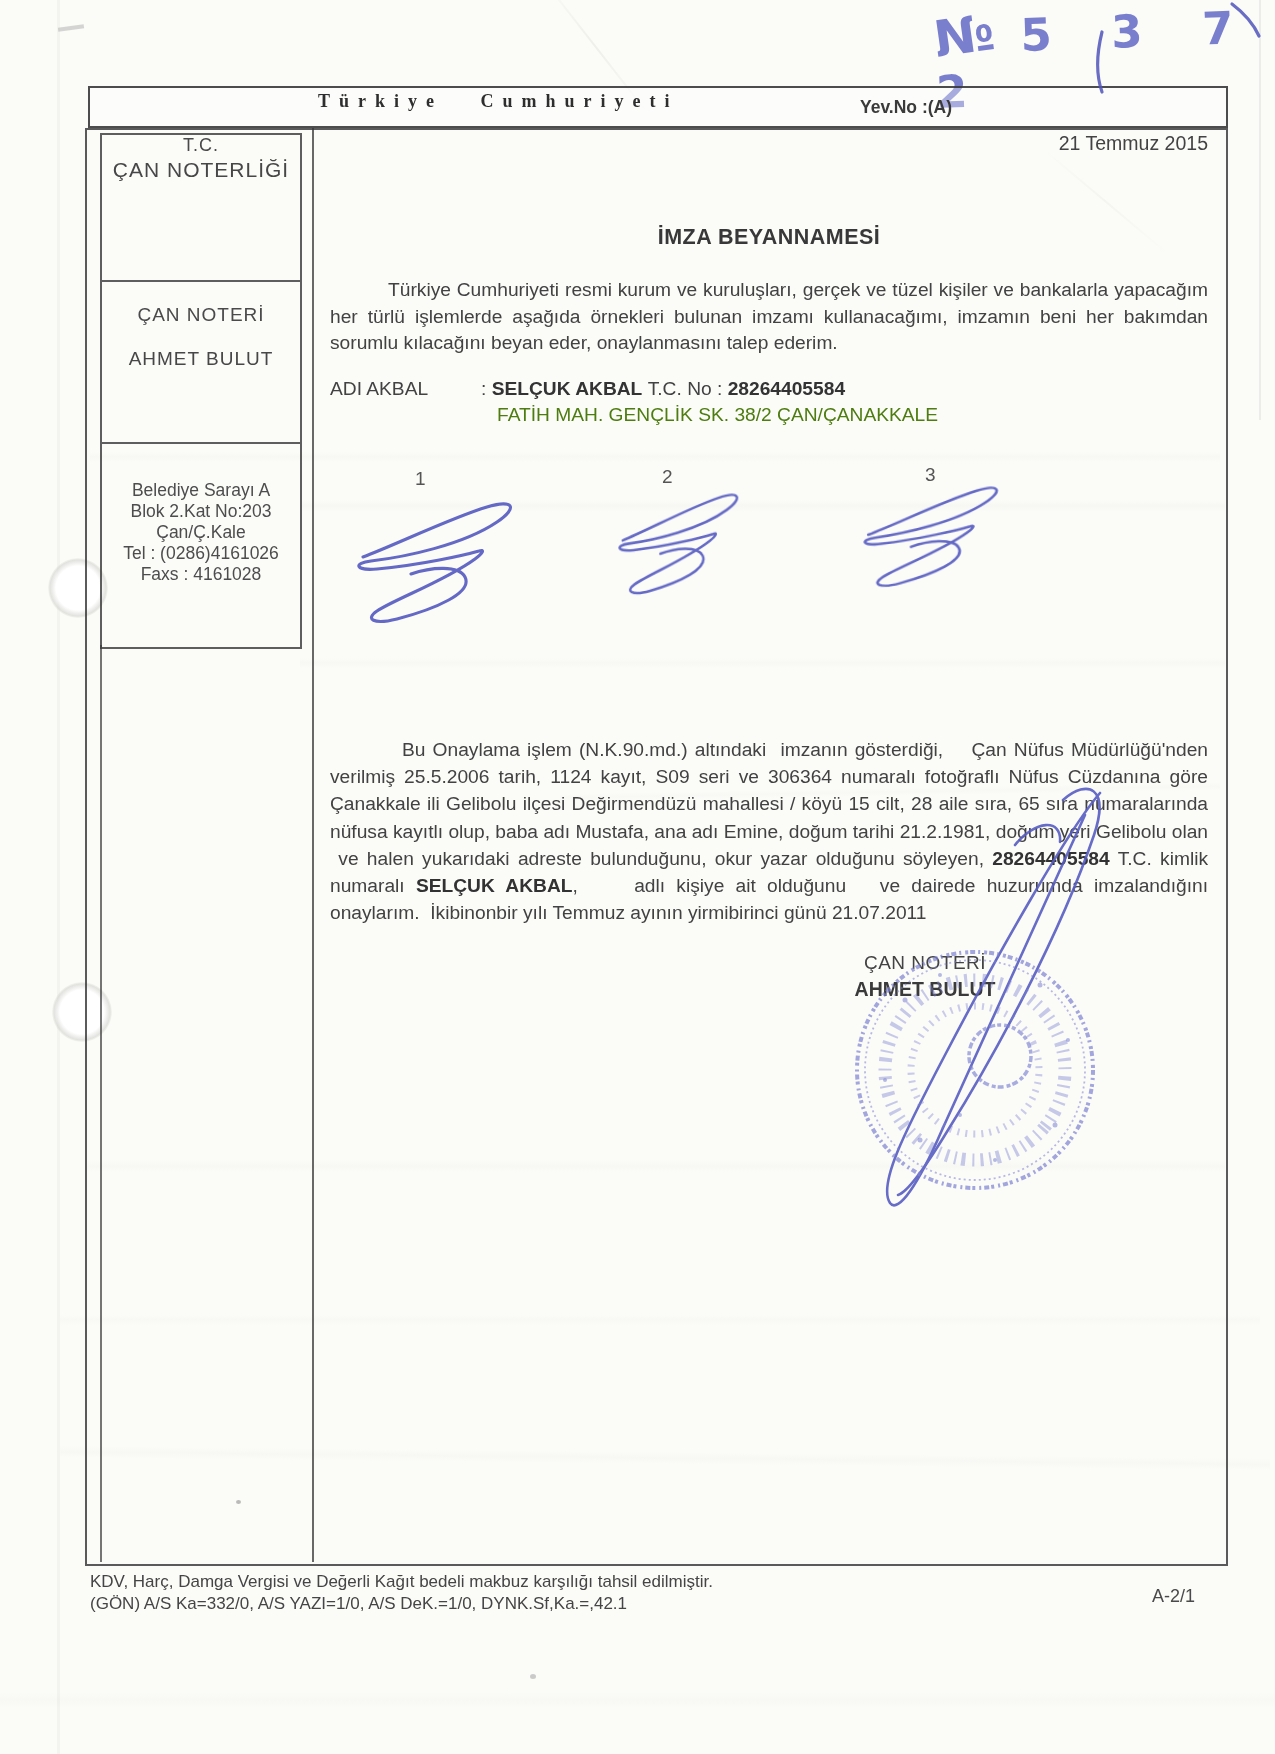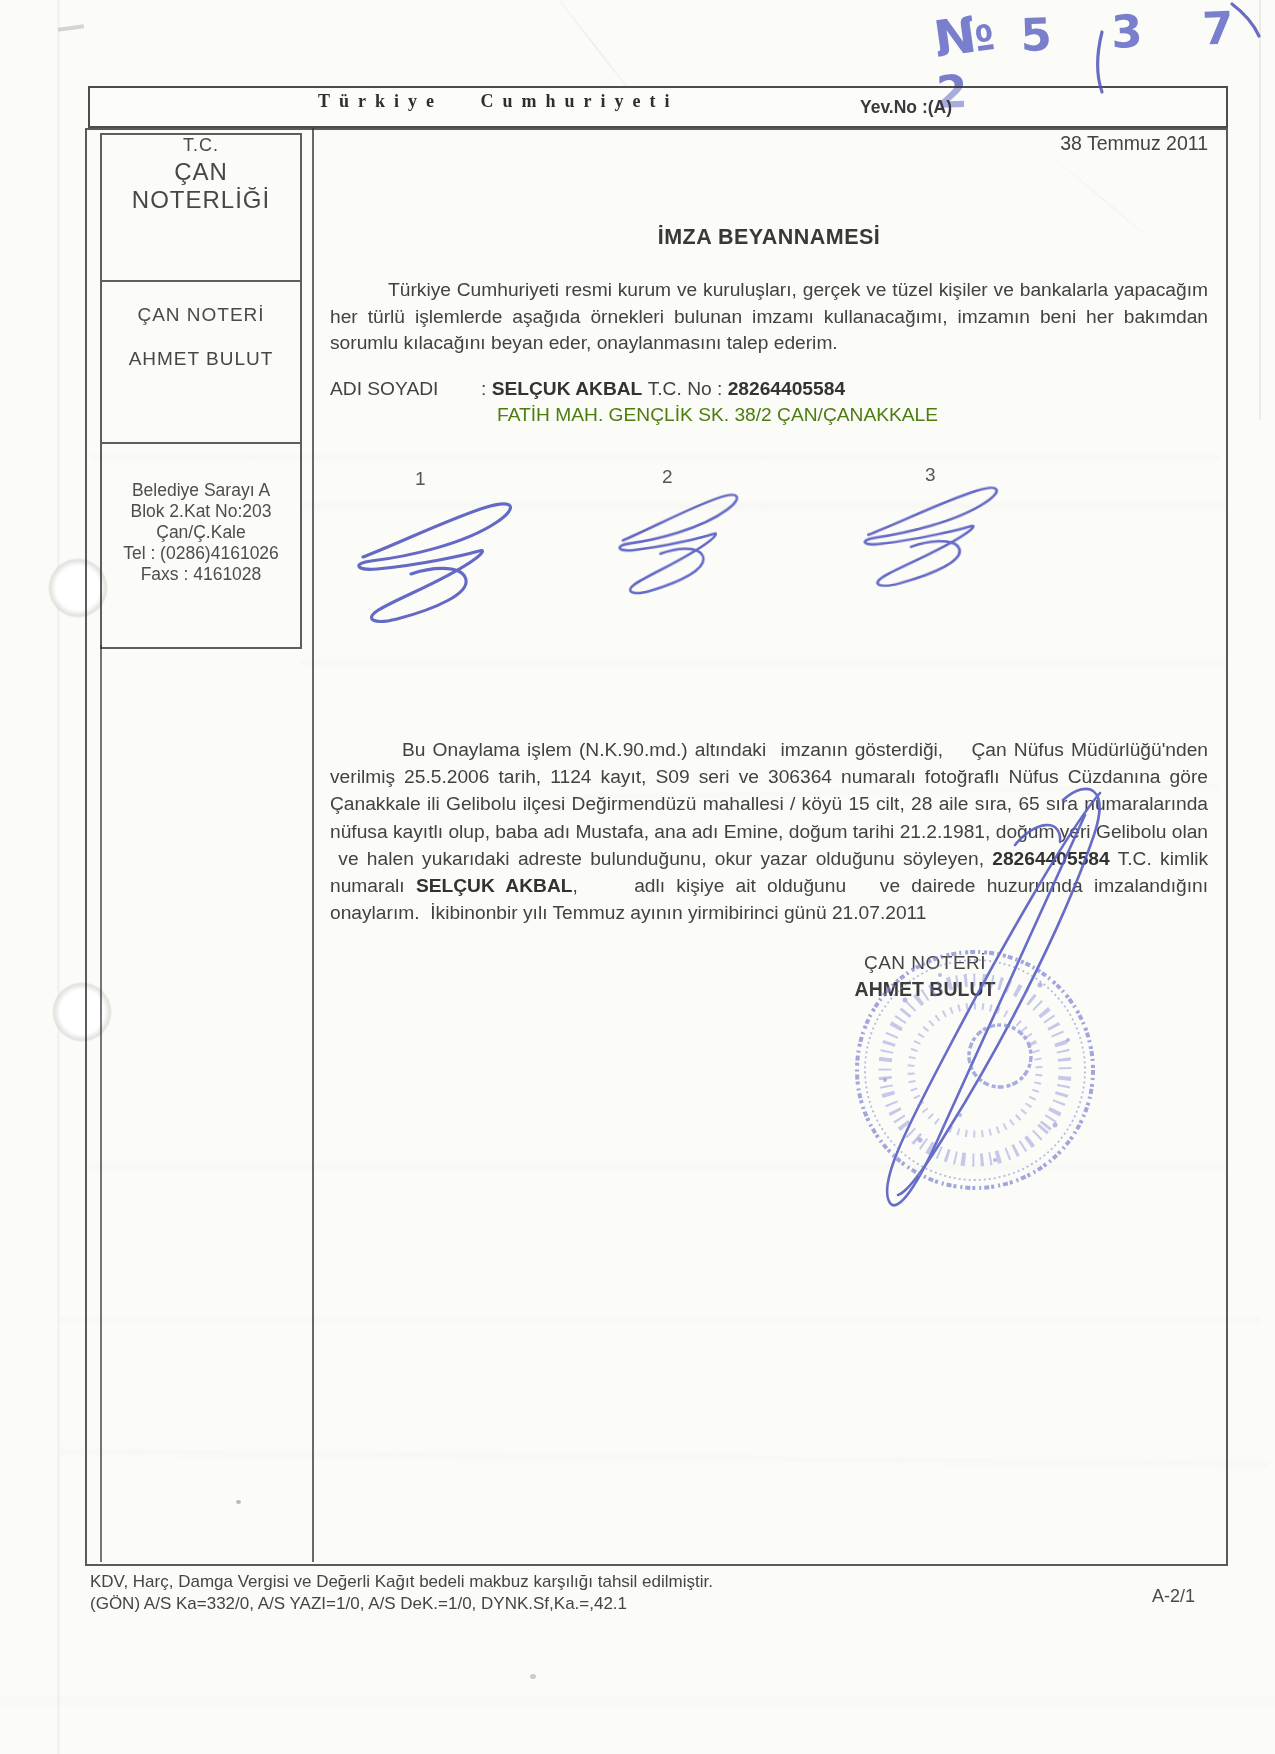--- a/index.html
+++ b/index.html
@@ -16,21 +16,21 @@
   .v-divider{left:312px;top:128px;width:2px;height:1434px;background:rgba(55,55,55,.75);}
   .sidebar-box{left:100px;top:133px;width:198px;height:512px;border:2px solid rgba(55,55,55,.8);}
   .sidebar-left-ext{left:100px;top:645px;width:2px;height:917px;background:rgba(60,60,60,.7);}
 
   .sb-sec{position:absolute;left:0;width:100%;text-align:center;}
   .sb-sec1{top:0;height:145px;border-bottom:2px solid rgba(55,55,55,.8);}
   .sb-sec2{top:147px;height:160px;border-bottom:2px solid rgba(55,55,55,.8);}
   .sb-sec3{top:309px;height:201px;}
 
   .tc-line{font-size:18px;letter-spacing:1px;color:#4a4a4a;}
-  .office-line{margin-top:2px;font-size:24px;letter-spacing:1px;color:#474747;text-align:center;}
+  .office-line{margin-top:2px;font-size:21px;letter-spacing:1px;color:#474747;text-align:center;}
   .noter-title{margin-top:22px;font-size:19px;letter-spacing:1px;color:#4a4a4a;}
   .noter-name{margin-top:22px;font-size:19px;letter-spacing:1px;color:#474747;}
   .addr{margin-top:36px;font-size:17.5px;line-height:21px;color:#4d4d4d;}
 
   
   .header-title{left:318px;top:91px;font-family:"Liberation Serif",serif;font-weight:bold;font-size:18px;letter-spacing:9px;word-spacing:24px;color:#2e2e2e;}
   .yev-no{left:860px;top:97px;font-size:17.5px;font-weight:bold;color:#3a3a3a;}
 
   
   .serial{left:935px;top:2px;color:#6f74ca;transform:rotate(-2deg);opacity:.92;}
@@ -117,26 +117,26 @@
       <div class="addr">
         <div>Belediye Sarayı A</div>
         <div>Blok 2.Kat  No:203</div>
         <div>Çan/Ç.Kale</div>
         <div>Tel : (0286)4161026</div>
         <div>Faxs : 4161028</div>
       </div>
     </div>
   </div>
 
-  <div class="abs date-line">38 Temmuz 2011</div>
+  <div class="abs date-line">21 Temmuz 2015</div>
   <div class="abs doc-title">İMZA BEYANNAMESİ</div>
   <div class="abs intro">Türkiye Cumhuriyeti resmi kurum ve kuruluşları, gerçek ve tüzel kişiler ve bankalarla yapacağım her türlü işlemlerde aşağıda örnekleri bulunan imzamı kullanacağımı, imzamın beni her bakımdan sorumlu kılacağını beyan eder, onaylanmasını talep ederim.</div>
 
   <div class="abs name-row">
-    <span class="lbl">ADI SOYADI</span><span>:</span>&nbsp;<span class="b">SELÇUK AKBAL</span>&nbsp;<span>T.C. No :</span>&nbsp;<span class="b">28264405584</span>
+    <span class="lbl">ADI AKBAL</span><span>:</span>&nbsp;<span class="b">SELÇUK AKBAL</span>&nbsp;<span>T.C. No :</span>&nbsp;<span class="b">28264405584</span>
   </div>
   <div class="abs person-addr">FATİH MAH. GENÇLİK SK. 38/2 ÇAN/ÇANAKKALE</div>
 
   <span class="abs sig-num n1">1</span>
   <span class="abs sig-num n2">2</span>
   <span class="abs sig-num n3">3</span>
 
   <div class="abs body-par">
     <span>Bu Onaylama işlem (N.K.90.md.) altındaki &nbsp;imzanın gösterdiği,&nbsp;&nbsp;&nbsp; Çan Nüfus Müdürlüğü'nden verilmiş 25.5.2006 tarih, 1124 kayıt, S09 seri ve 306364 numaralı fotoğraflı Nüfus Cüzdanına göre Çanakkale ili Gelibolu ilçesi Değirmendüzü mahallesi / köyü 15 cilt, 28 aile sıra, 65 sıra numaralarında nüfusa kayıtlı olup, baba adı Mustafa, ana adı Emine, doğum tarihi 21.2.1981, doğum yeri Gelibolu olan &nbsp;ve halen yukarıdaki adreste bulunduğunu, okur yazar olduğunu söyleyen, </span><span class="b">28264405584</span><span> T.C. kimlik numaralı </span><span class="b">SELÇUK AKBAL</span><span>,&nbsp;&nbsp;&nbsp;&nbsp; adlı kişiye ait olduğunu &nbsp;&nbsp;ve dairede huzurumda imzalandığını onaylarım.&nbsp; İkibinonbir yılı Temmuz ayının yirmibirinci günü 21.07.2011</span>
   </div>

